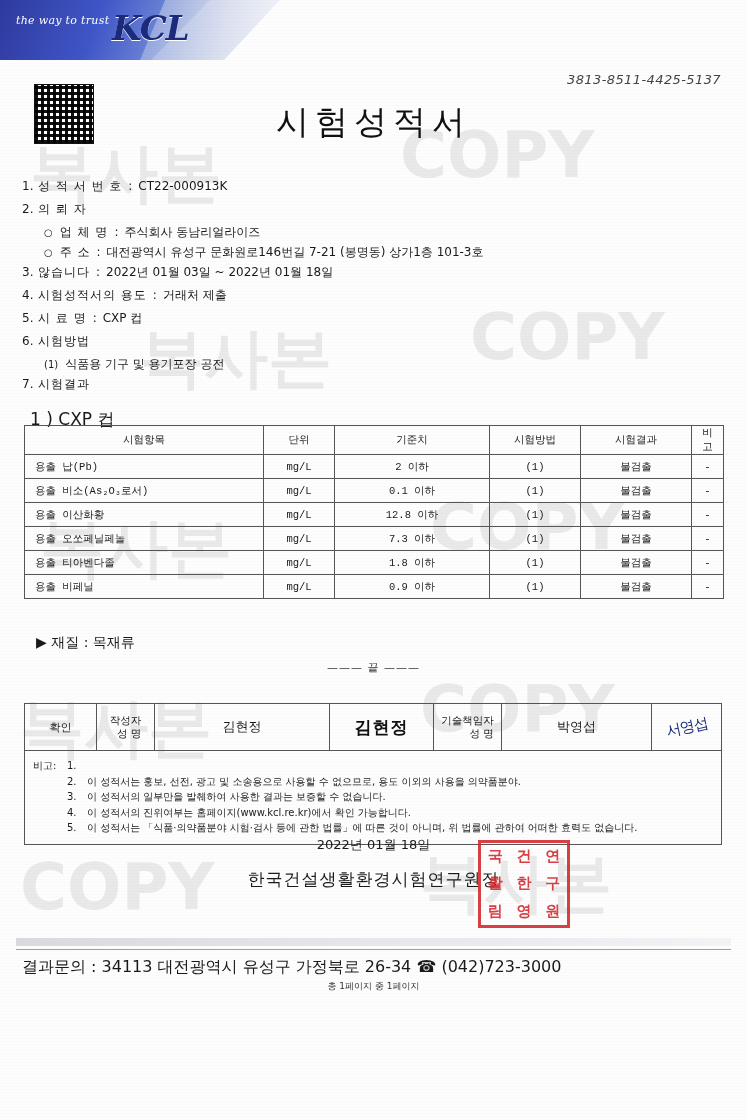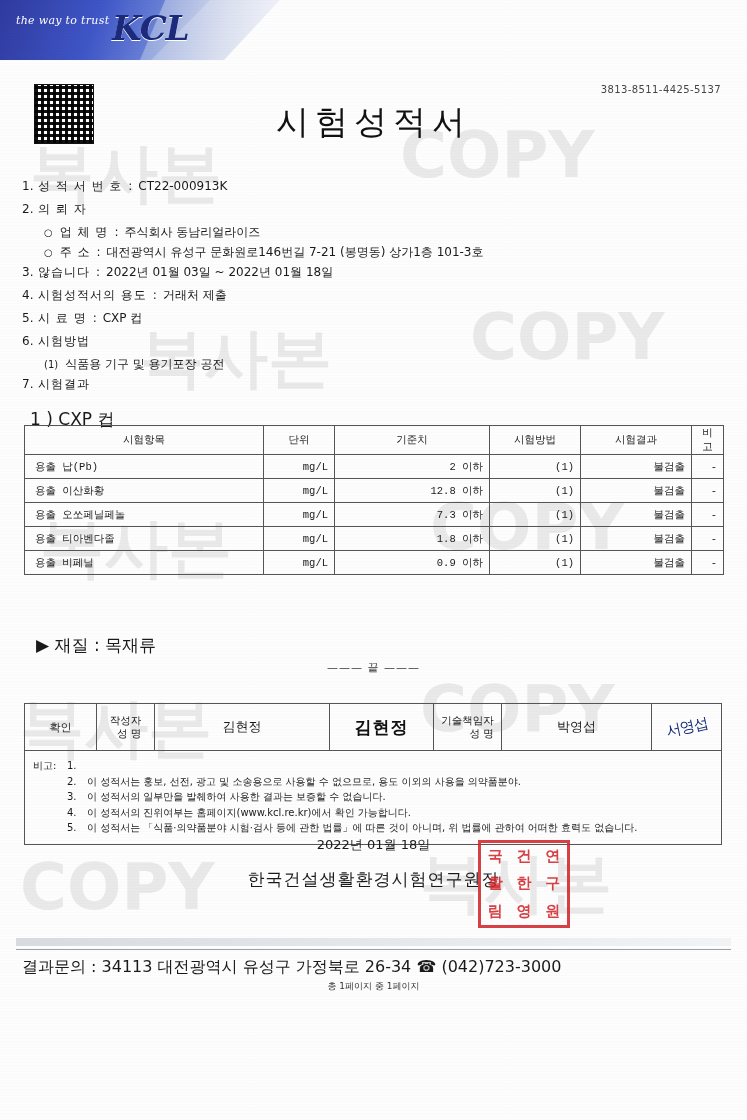--- a/index.html
+++ b/index.html
@@ -92,24 +92,25 @@
   .wm7 { top: 685px; left: 20px;  font-size: 64px; }
   .wm8 { top: 672px; left: 420px; font-size: 64px; }
   .wm9 { top: 850px; left: 20px;  font-size: 64px; }
   .wm10{ top: 840px; left: 420px; font-size: 64px; }
 
   
   .content { position: relative; z-index: 5; }
 
   .doc-no {
     position: absolute;
-    top: 84px; right: 26px;
-    font-size: 10px;
+    top: 72px; right: 26px;
+    font-size: 13px;
     color: #444;
     letter-spacing: .4px;
+    font-style: italic;
   }
   .qr {
     position: absolute;
     top: 84px; left: 34px;
     width: 58px; height: 58px;
     background:
       repeating-linear-gradient(90deg, #111 0 3px, #fff 3px 6px),
       repeating-linear-gradient(0deg, #111 0 3px, #fff 3px 6px);
     background-blend-mode: multiply;
     border: 1px solid #111;
@@ -169,26 +170,26 @@
     border: 1px solid #555;
     height: 23px;
     padding: 0 6px;
   }
   table.results th {
     font-weight: normal;
     text-align: center;
     background: transparent;
   }
   table.results td.name { text-align: left; padding-left: 10px; }
-  table.results td.c { text-align: right; }
+  table.results td.c { text-align: center; }
 
   .material-note {
     position: absolute;
     top: 634px; left: 36px;
-    font-size: 17px;
+    font-size: 14px;
   }
   .end-mark {
     position: absolute;
     top: 660px; left: 0; width: 747px;
     text-align: center;
     font-size: 11px;
     letter-spacing: 1px;
     color: #333;
   }
 
@@ -418,20 +419,28 @@
           <th style="width:78px">시험방법</th>
           <th style="width:98px">시험결과</th>
           <th>비      고</th>
         </tr>
       </thead>
       <tbody>
         <tr>
           <td class="name">용출 납(Pb)</td>
           <td class="c">mg/L</td>
           <td class="c">2 이하</td>
+          <td class="c">(1)</td>
+          <td class="c">불검출</td>
+          <td class="c">-</td>
+        </tr>
+        <tr>
+          <td class="name">용출 비소(As₂O₃로서)</td>
+          <td class="c">mg/L</td>
+          <td class="c">0.1 이하</td>
           <td class="c">(1)</td>
           <td class="c">불검출</td>
           <td class="c">-</td>
         </tr>
         <tr>
           <td class="name">용출 이산화황</td>
           <td class="c">mg/L</td>
           <td class="c">12.8 이하</td>
           <td class="c">(1)</td>
           <td class="c">불검출</td>

